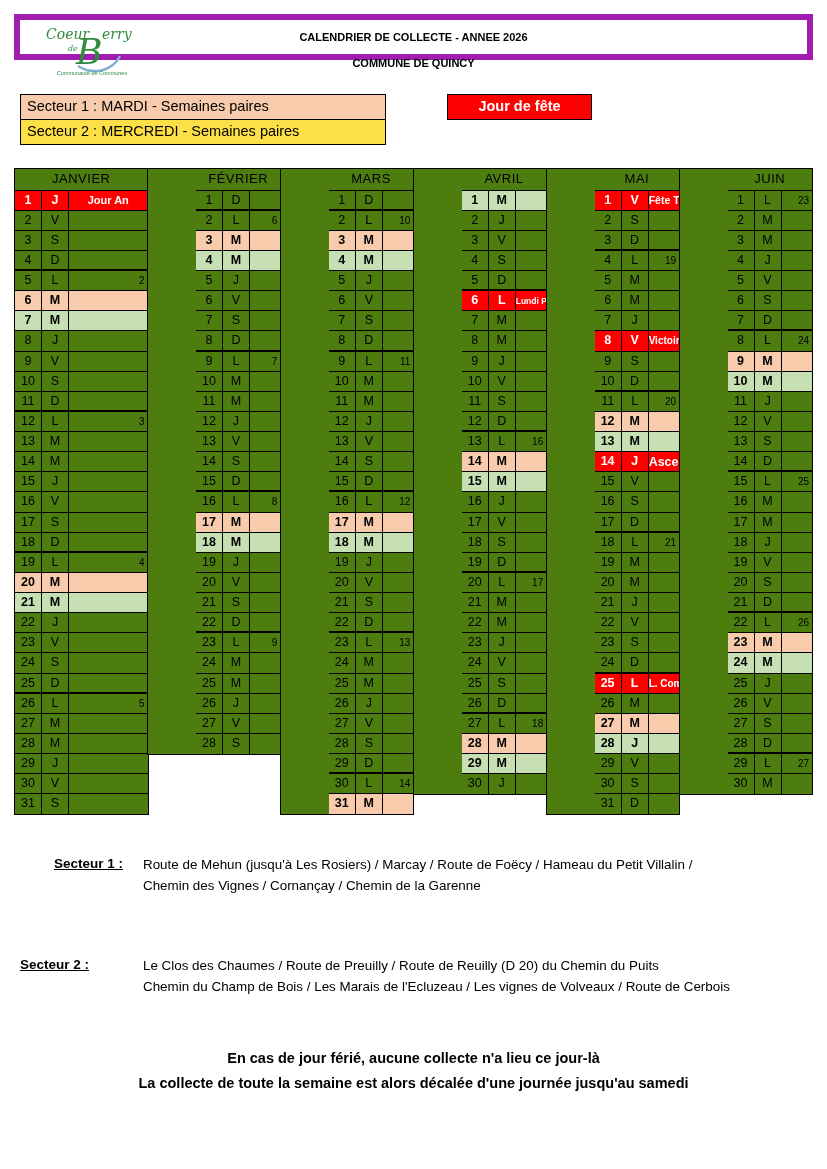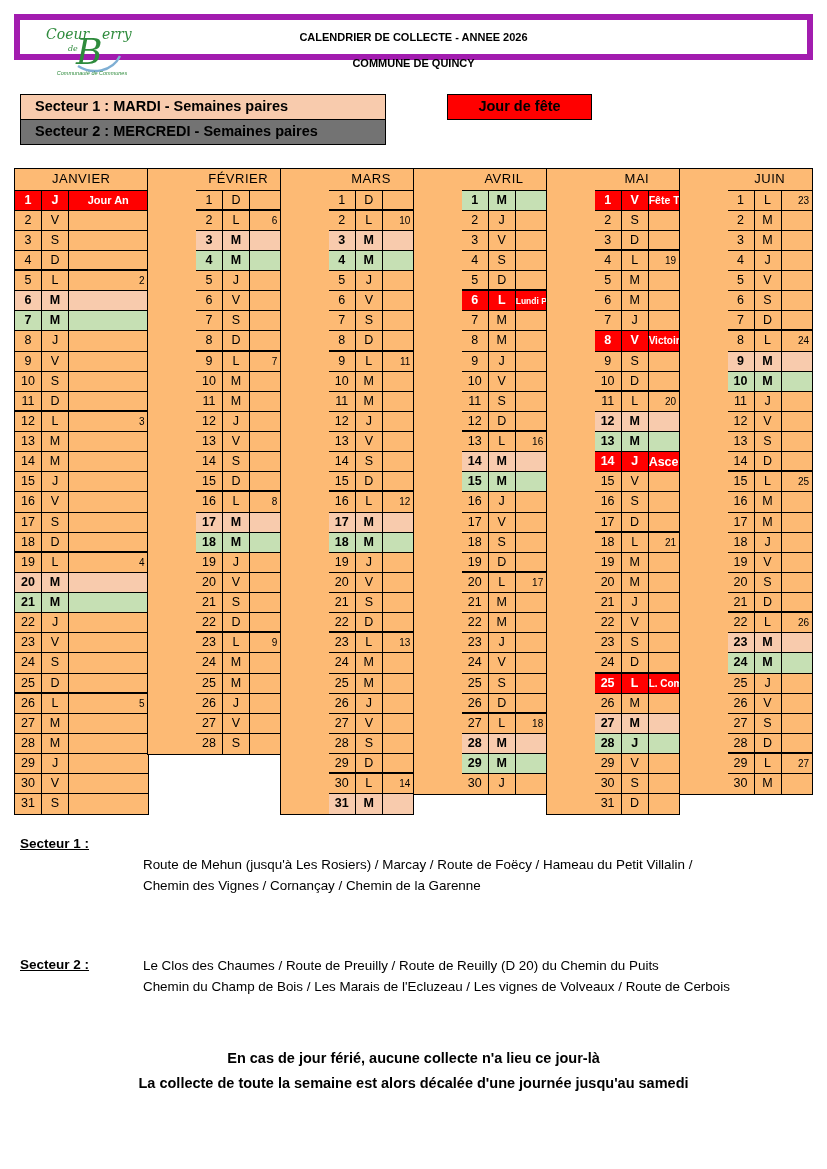--- a/index.html
+++ b/index.html
@@ -8,31 +8,31 @@
 
   
   .header-box{position:absolute;left:14px;top:14px;width:799px;height:46px;
               border:6px solid #a21caf;box-sizing:border-box;}
   .titles{position:absolute;left:0;top:4px;width:100%;text-align:center;
           font-weight:bold;font-size:11px;line-height:26px;}
   .logo{position:absolute;left:12px;top:2px;width:118px;height:56px;}
 
   
   .legend-box{position:absolute;left:20px;width:366px;height:26px;border:1.6px solid #000;
-              box-sizing:border-box;font-weight:bold;font-size:14.5px;line-height:23px;
-              padding-left:14px;}
+              box-sizing:border-box;font-weight:normal;font-size:14.5px;line-height:23px;
+              padding-left:6px;}
   .legend-s1{top:94px;background:#F8CBAD;}
-  .legend-s2{top:118.5px;background:#737373;}
+  .legend-s2{top:118.5px;background:#fde047;}
   .legend-fete{position:absolute;left:447px;top:94px;width:145px;height:26px;
-               border:1.6px solid #000;box-sizing:border-box;background:#FF0000;color:#000000;
+               border:1.6px solid #000;box-sizing:border-box;background:#FF0000;color:#ffffff;
                font-weight:bold;font-size:14.5px;line-height:23px;text-align:center;}
 
   
   .calendar{position:absolute;left:14px;top:168px;width:801px;display:flex;align-items:flex-start;}
-  .month{width:134.5px;box-sizing:border-box;border:1.6px solid #000;background:#fdba74;}
+  .month{width:134.5px;box-sizing:border-box;border:1.6px solid #000;background:#4d7c0f;}
   .month + .month{margin-left:-1.6px;padding-left:48px;}
   .month-header{height:21.5px;box-sizing:border-box;border-bottom:1px solid #000;
                 text-align:center;font-size:13px;line-height:20px;letter-spacing:.5px;}
   .day-row{display:flex;height:20.13px;box-sizing:border-box;border-bottom:1px solid #000;
            font-size:12.5px;align-items:center;}
   .day-row.sun{border-bottom-width:2px;}
   .day-row:last-child{border-bottom:none;}
   .c-num,.c-let{width:27px;flex:0 0 27px;height:100%;box-sizing:border-box;
                 border-right:1px solid #000;text-align:center;line-height:18.5px;}
   .c-lbl{flex:1;height:100%;display:flex;align-items:center;box-sizing:border-box;}
@@ -41,21 +41,21 @@
   .day-row.s1 .c-num,.day-row.s1 .c-let,
   .day-row.s2 .c-num,.day-row.s2 .c-let{font-weight:bold;}
   .day-row.h{background:#FF0000;color:#fff;font-weight:bold;}
   .c-lbl.wk{justify-content:flex-end;padding-right:3px;font-size:10px;}
   .c-lbl.hol{justify-content:center;font-weight:bold;white-space:nowrap;}
 
   
   .sector-label{position:absolute;left:20px;font-weight:bold;font-size:13.5px;
                 text-decoration:underline;}
   .sector-text{position:absolute;left:143px;width:672px;font-size:13.4px;line-height:20.6px;}
-  .s1-label{top:836px;} .s1-text{top:855px;}
+  .s1-label{top:856px;margin-left:34px;} .s1-text{top:855px;}
   .s2-label{top:957px;} .s2-text{top:956px;}
 
   
   .footer{position:absolute;left:0;top:1046px;width:827px;text-align:center;
           font-weight:bold;font-size:14.5px;line-height:25px;}
   .footer .u{text-decoration:underline;}
 </style>
 </head>
 <body>
 

